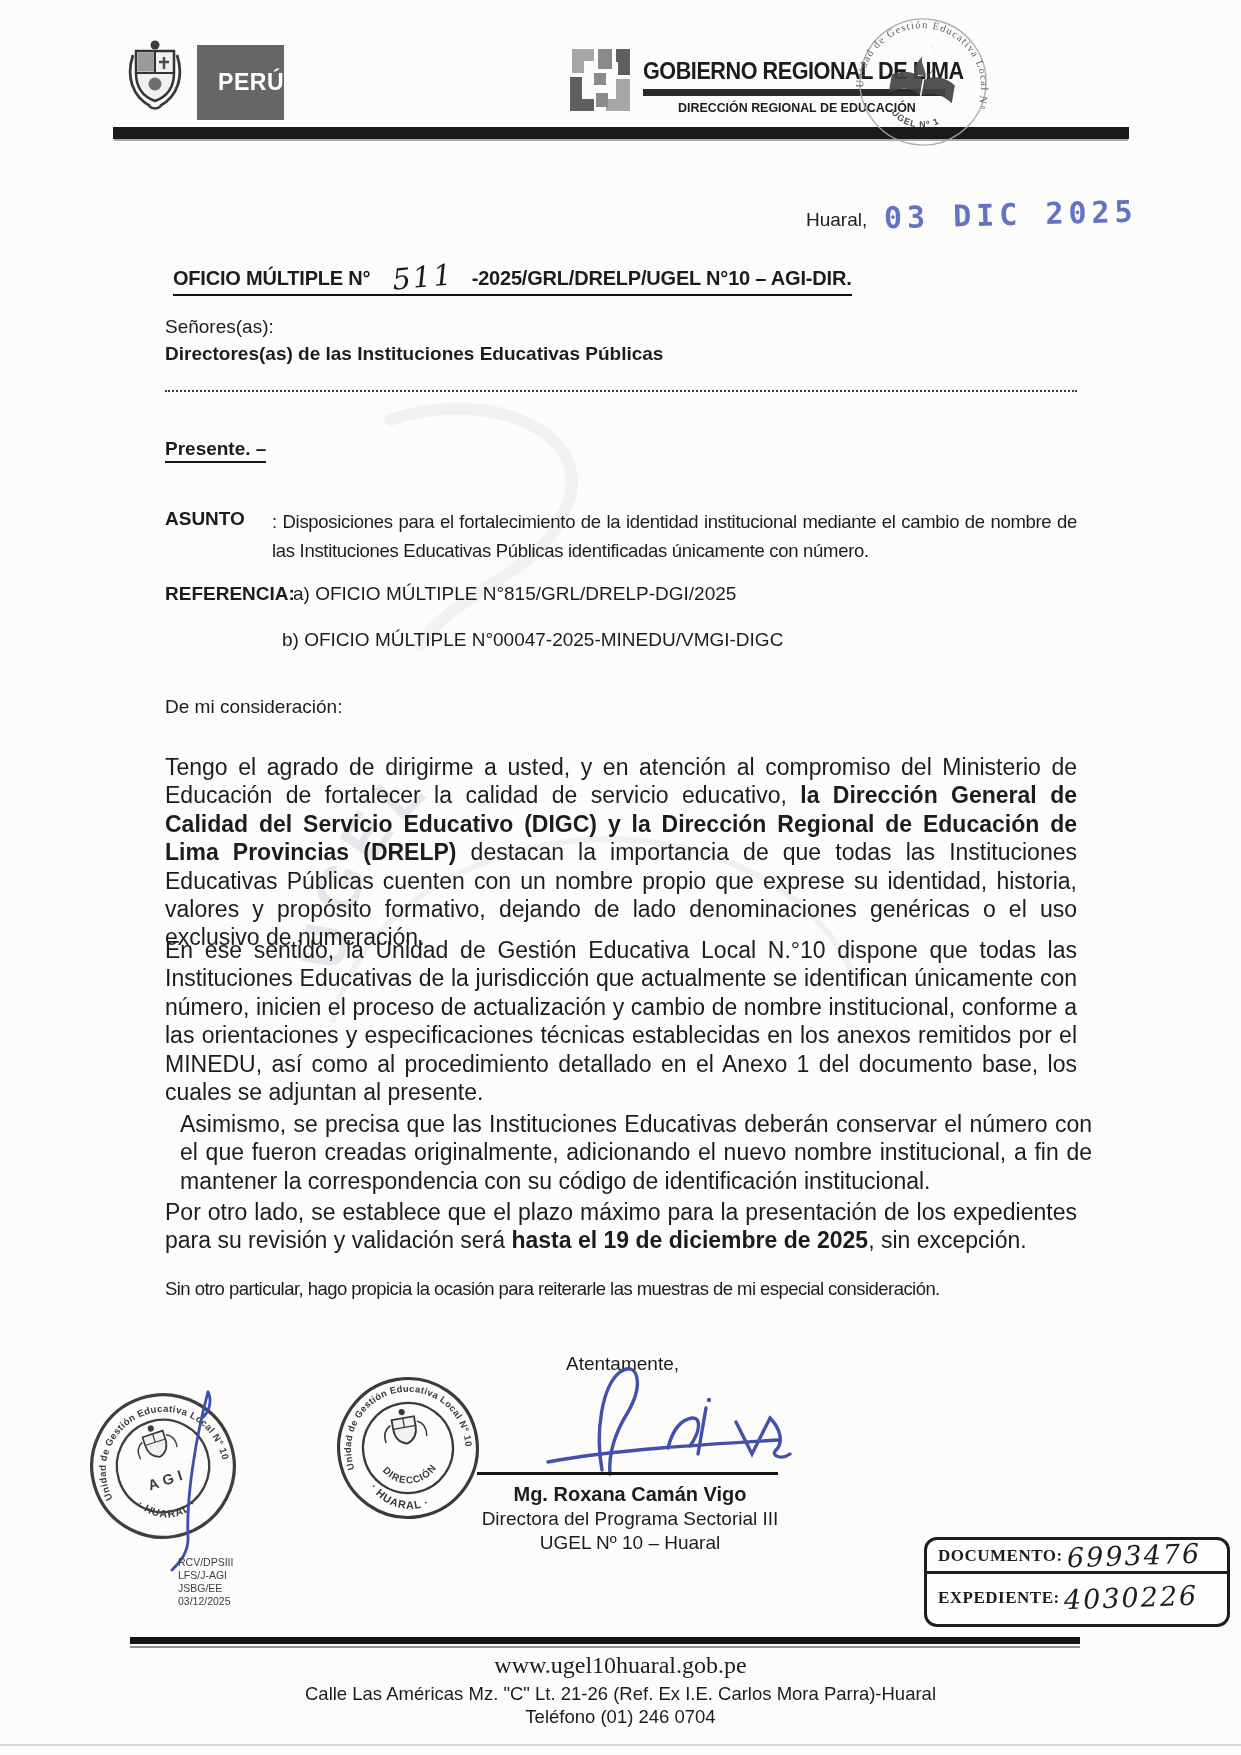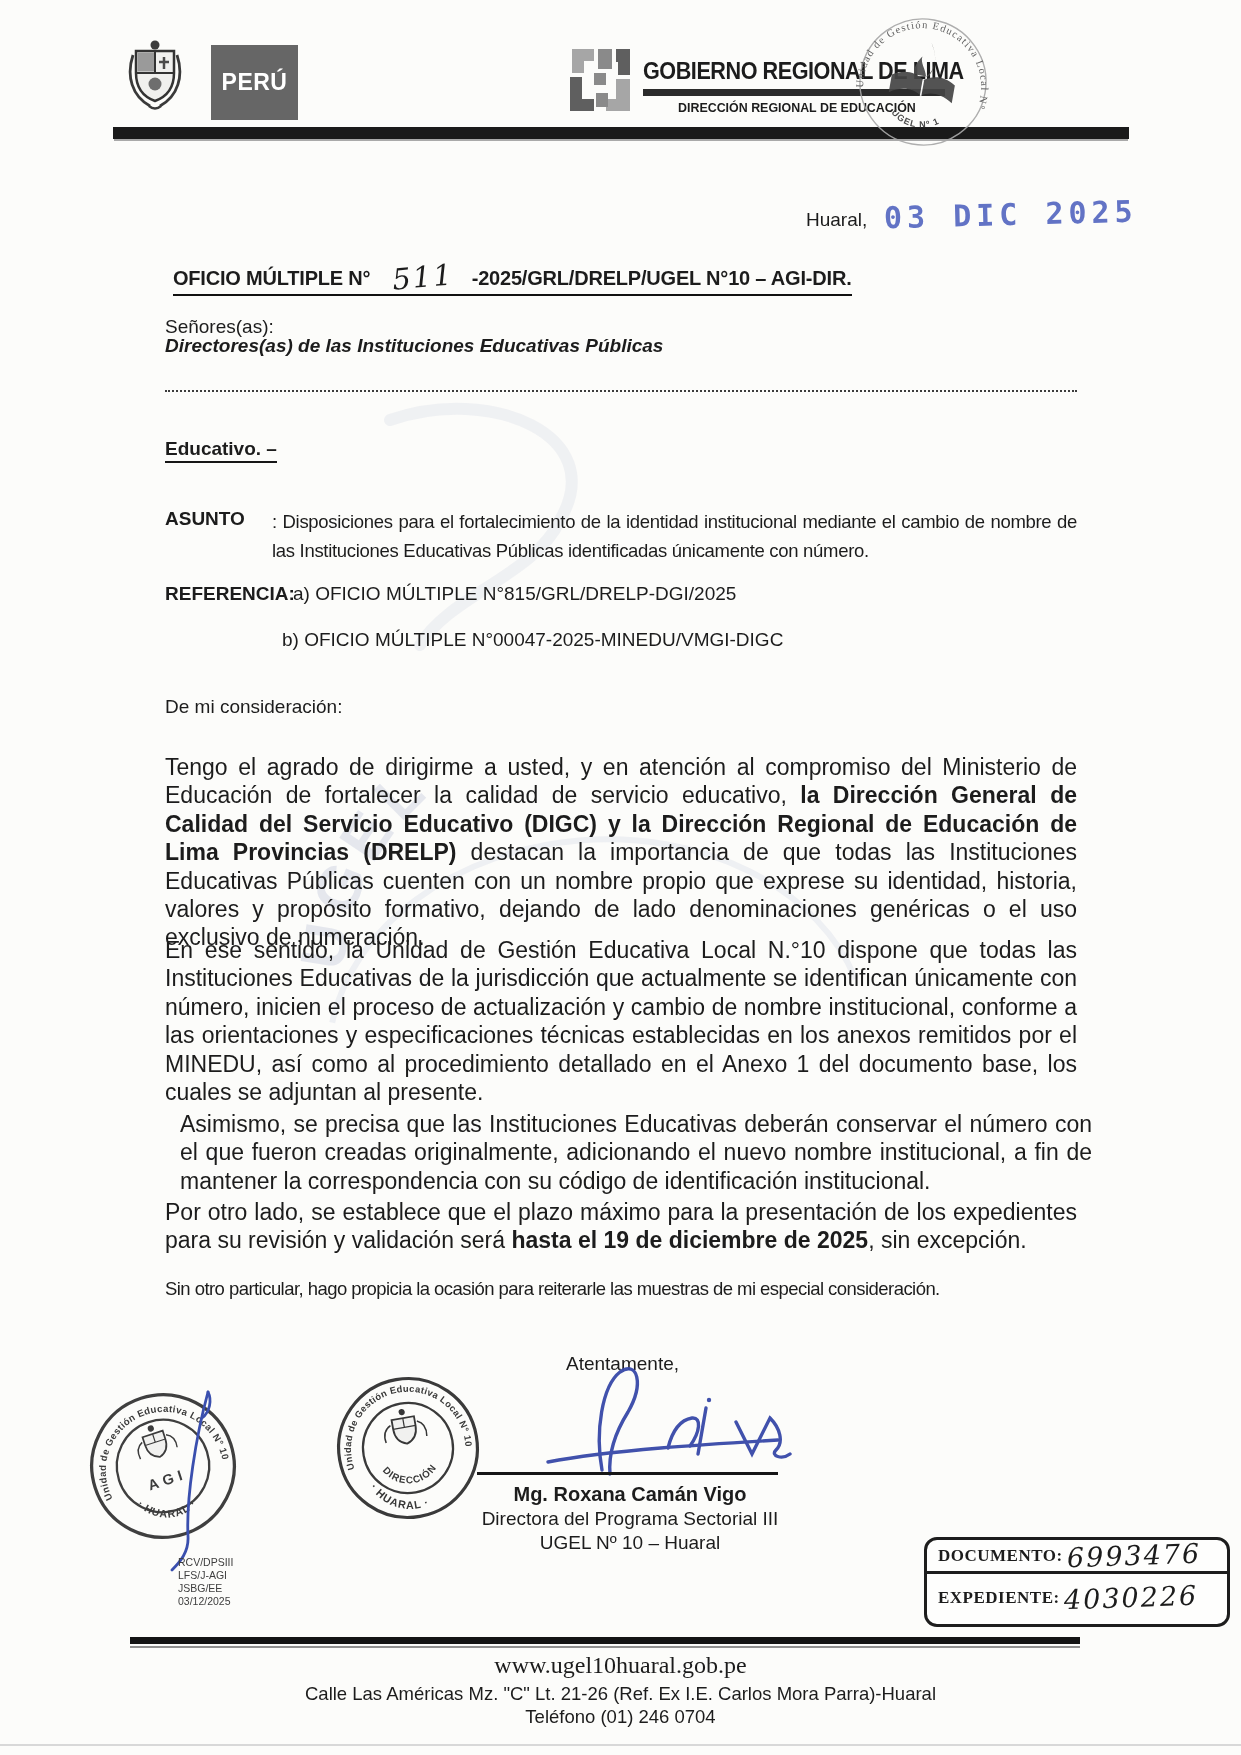--- a/index.html
+++ b/index.html
@@ -62,21 +62,21 @@
     <circle cx="27" cy="9" r="4.5" fill="#3c3c3c"></circle>
     <path d="M8,15 h38 v22 c0,15 -8,24 -19,28 c-11,-4 -19,-13 -19,-28 z" fill="#f0f0ee" stroke="#333" stroke-width="2.5"></path>
     <rect x="9.5" y="16.5" width="17" height="19" fill="#9a9a9a"></rect>
     <path d="M36,21 v12 M31,26 h10" stroke="#4a4a4a" stroke-width="2.5" fill="none"></path>
     <circle cx="27" cy="48" r="6.5" fill="#6e6e6e"></circle>
     <path d="M27,15 v22 M8,37 h38" stroke="#333" stroke-width="2"></path>
     <path d="M5,19 C-2,40 4,60 22,70 M49,19 C56,40 50,60 32,70" stroke="#3a3a3a" stroke-width="2.8" fill="none"></path>
     <path d="M21,70 q6,5 12,0" stroke="#3a3a3a" stroke-width="2.4" fill="none"></path>
   </svg>
 
-  <div class="abs peru-box" style="left:211px;top:45px;width:87px;height:75px;">
+  <div class="abs peru-box" style="left:197px;top:45px;width:87px;height:75px;justify-content:flex-end;">
     <span>PERÚ</span>
   </div>
 
   <svg class="abs" style="left:568px;top:47px;" width="64" height="70" viewBox="0 0 64 70">
     <path d="M4,2 h22 v12 h-10 v12 h-12 z" fill="#a6a6a6"></path>
     <path d="M30,2 h14 v20 h-14 z" fill="#8a8a8a"></path>
     <path d="M48,2 h14 v26 h-12 v-13 h-2 z" fill="#5f5f5f"></path>
     <path d="M2,30 h12 v22 h12 v12 h-24 z" fill="#5f5f5f"></path>
     <path d="M48,32 h14 v32 h-24 v-12 h10 z" fill="#a6a6a6"></path>
     <path d="M26,26 h12 v12 h-12 z" fill="#8a8a8a"></path>
@@ -108,26 +108,26 @@
 
 
   <div class="abs txt" style="left:806px;top:209px;">Huaral,</div>
   <div class="abs date-stamp" style="left:884px;top:197px;">03 DIC 2025</div>
 
   <div class="abs oficio" style="left:173px;top:258px;">
     <span>OFICIO MÚLTIPLE N°</span><span class="hand-num">511</span><span>-2025/GRL/DRELP/UGEL N°10 – AGI-DIR.</span>
   </div>
 
   <div class="abs txt" style="left:165px;top:316px;">Señores(as):</div>
-  <div class="abs txt b" style="left:165px;top:335px;font-style:italic;">Directores(as) de las Instituciones Educativas Públicas</div>
+  <div class="abs txt b" style="left:165px;top:343px;">Directores(as) de las Instituciones Educativas Públicas</div>
 
   <div class="abs dotted" style="left:165px;top:376px;width:912px;height:14px;"></div>
 
   <div class="abs txt b" style="left:165px;top:438px;">
-    <span class="underl">Educativo. –</span>
+    <span class="underl">Presente. –</span>
   </div>
 
   <div class="abs txt b" style="left:165px;top:508px;">ASUNTO</div>
   <div class="abs" style="left:272px;top:508px;width:805px;text-align:justify;line-height:28.5px;font-size:18.5px;letter-spacing:-.3px;">: Disposiciones para el fortalecimiento de la identidad institucional mediante el cambio de nombre de las Instituciones Educativas Públicas identificadas únicamente con número.</div>
 
   <div class="abs txt b" style="left:165px;top:583px;">REFERENCIA:</div>
   <div class="abs txt" style="left:293px;top:583px;white-space:nowrap;">a) OFICIO MÚLTIPLE N°815/GRL/DRELP-DGI/2025</div>
   <div class="abs txt" style="left:282px;top:611px;white-space:nowrap;margin-top:18px;">b) OFICIO MÚLTIPLE N°00047-2025-MINEDU/VMGI-DIGC</div>
 
   <div class="abs txt" style="left:165px;top:696px;">De mi consideración:</div>

